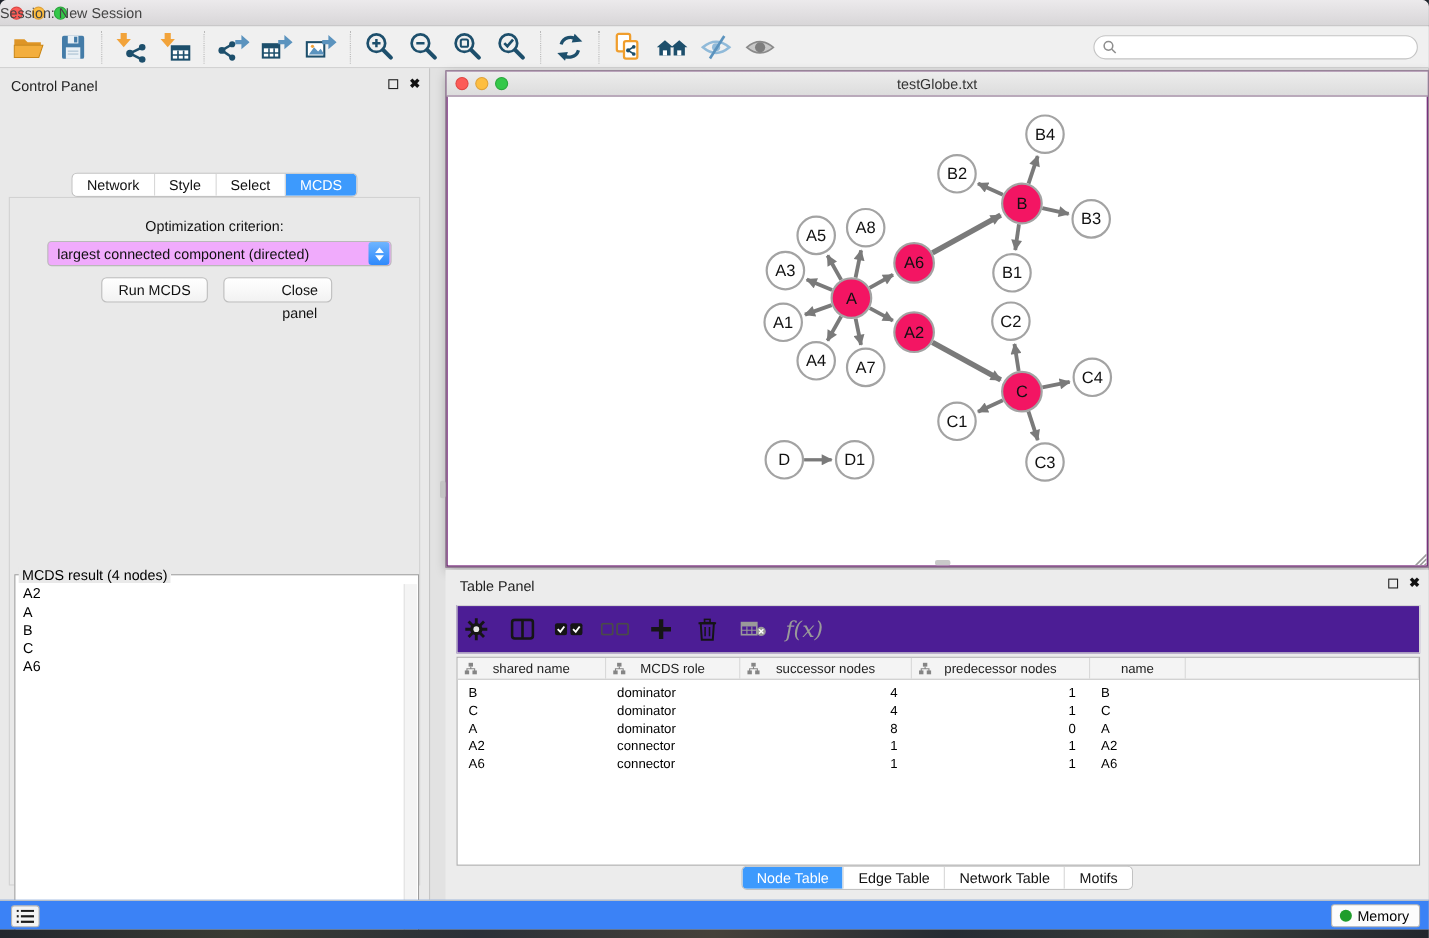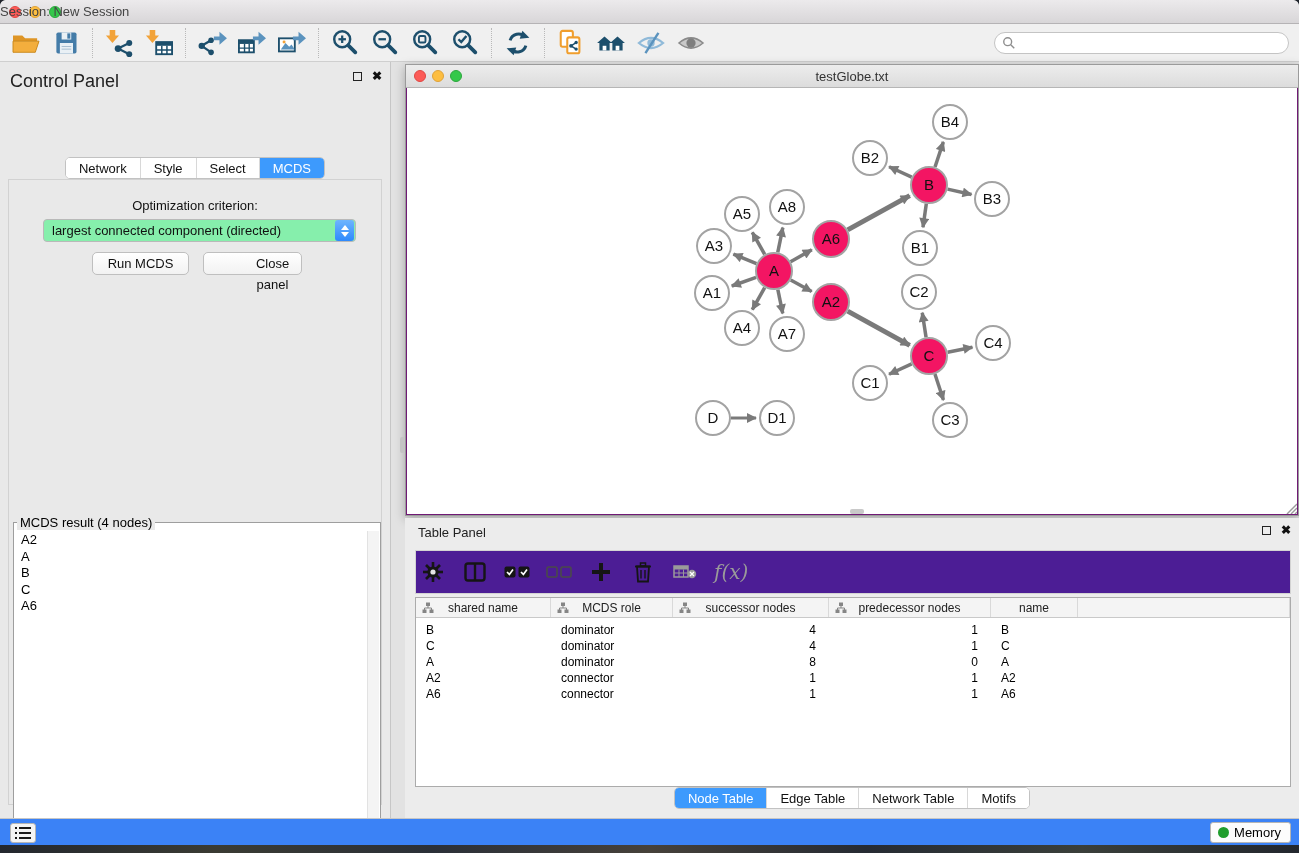--- a/index.html
+++ b/index.html
@@ -21,34 +21,34 @@
   .toolbar { position:absolute; left:0; top:24px; width:100%; height:38px; background:#F0F0F0;
     border-bottom:1px solid #CFCFCF; display:flex; align-items:center; padding-left:6px; }
   .ticon { width:40px; height:32px; display:flex; align-items:center; justify-content:center; cursor:default; }
   .tsep { width:1px; height:30px; border-left:1px dotted #B9B9B9; margin:0 6px; }
   .searchbox { position:absolute; right:10px; top:8px; width:295px; height:22px; background:#fff;
     border:1px solid #C4C4C4; border-radius:12px; display:flex; align-items:center; padding-left:7px; }
   .searchbox input { border:none; outline:none; flex:1; font-size:13px; background:transparent; height:18px; }
 
   
   .control-panel { position:absolute; left:0; top:62px; width:391px; height:756px; background:#E9E9E9; border-right:1px solid #C6C6C6; }
-  .cp-header { position:absolute; left:10px; top:9px; font-size:18px; color:#222; }
+  .cp-header { position:absolute; left:10px; top:9px; font-size:13px; color:#222; }
   .panel-btns { position:absolute; right:8px; top:9px; display:flex; gap:10px; align-items:center; }
   .float-box { width:9px; height:9px; border:1.5px solid #222; display:inline-block; }
   .close-x { font-size:12px; font-weight:bold; color:#111; line-height:10px; }
   .cp-body { position:absolute; left:8px; right:8px; top:117px; bottom:13px; border:1px solid #D2D2D2; background:#E9E9E9; }
 
   .seg-tabs { position:absolute; left:0; right:0; top:95px; display:flex; justify-content:center; }
   .seg { display:inline-flex; border:1px solid #C2C2C2; border-radius:5px; overflow:hidden; background:#fff; height:22px; }
   .seg-tab { padding:2px 13px; font-size:13px; color:#111; border-left:1px solid #D8D8D8; display:flex; align-items:center; background:#fff; cursor:default; }
   .seg-tab:first-child { border-left:none; }
   .seg-tab.selected { background:#3D9AFD; color:#fff; }
 
   .opt-label { position:absolute; left:0; right:0; top:136px; text-align:center; font-size:13px; color:#111; }
-  .dropdown { position:absolute; left:43px; top:157px; width:313px; height:23px; background:#86efac; border:1px solid #B9B9B9;
+  .dropdown { position:absolute; left:43px; top:157px; width:313px; height:23px; background:#f0abfc; border:1px solid #B9B9B9;
     border-radius:4px; display:flex; align-items:center; }
   .dropdown .dd-text { flex:1; font-size:13px; padding-left:8px; color:#111; white-space:nowrap; overflow:hidden; }
   .dd-stepper { width:19px; height:21px; background:linear-gradient(#6FB5FE,#2E89FC); border-radius:3px; margin-right:1px;
     display:flex; flex-direction:column; align-items:center; justify-content:center; gap:2px; }
   .tri-up { width:0; height:0; border-left:4px solid transparent; border-right:4px solid transparent; border-bottom:5px solid #fff; }
   .tri-dn { width:0; height:0; border-left:4px solid transparent; border-right:4px solid transparent; border-top:5px solid #fff; }
 
   .cp-btn { position:absolute; top:190px; height:23px; background:linear-gradient(#FFFFFF,#F2F2F2); border:1px solid #BFBFBF;
     border-radius:5px; font-size:13px; color:#111; text-align:center; line-height:21px; cursor:default; }
   .btn-run { left:92px; width:97px; }

